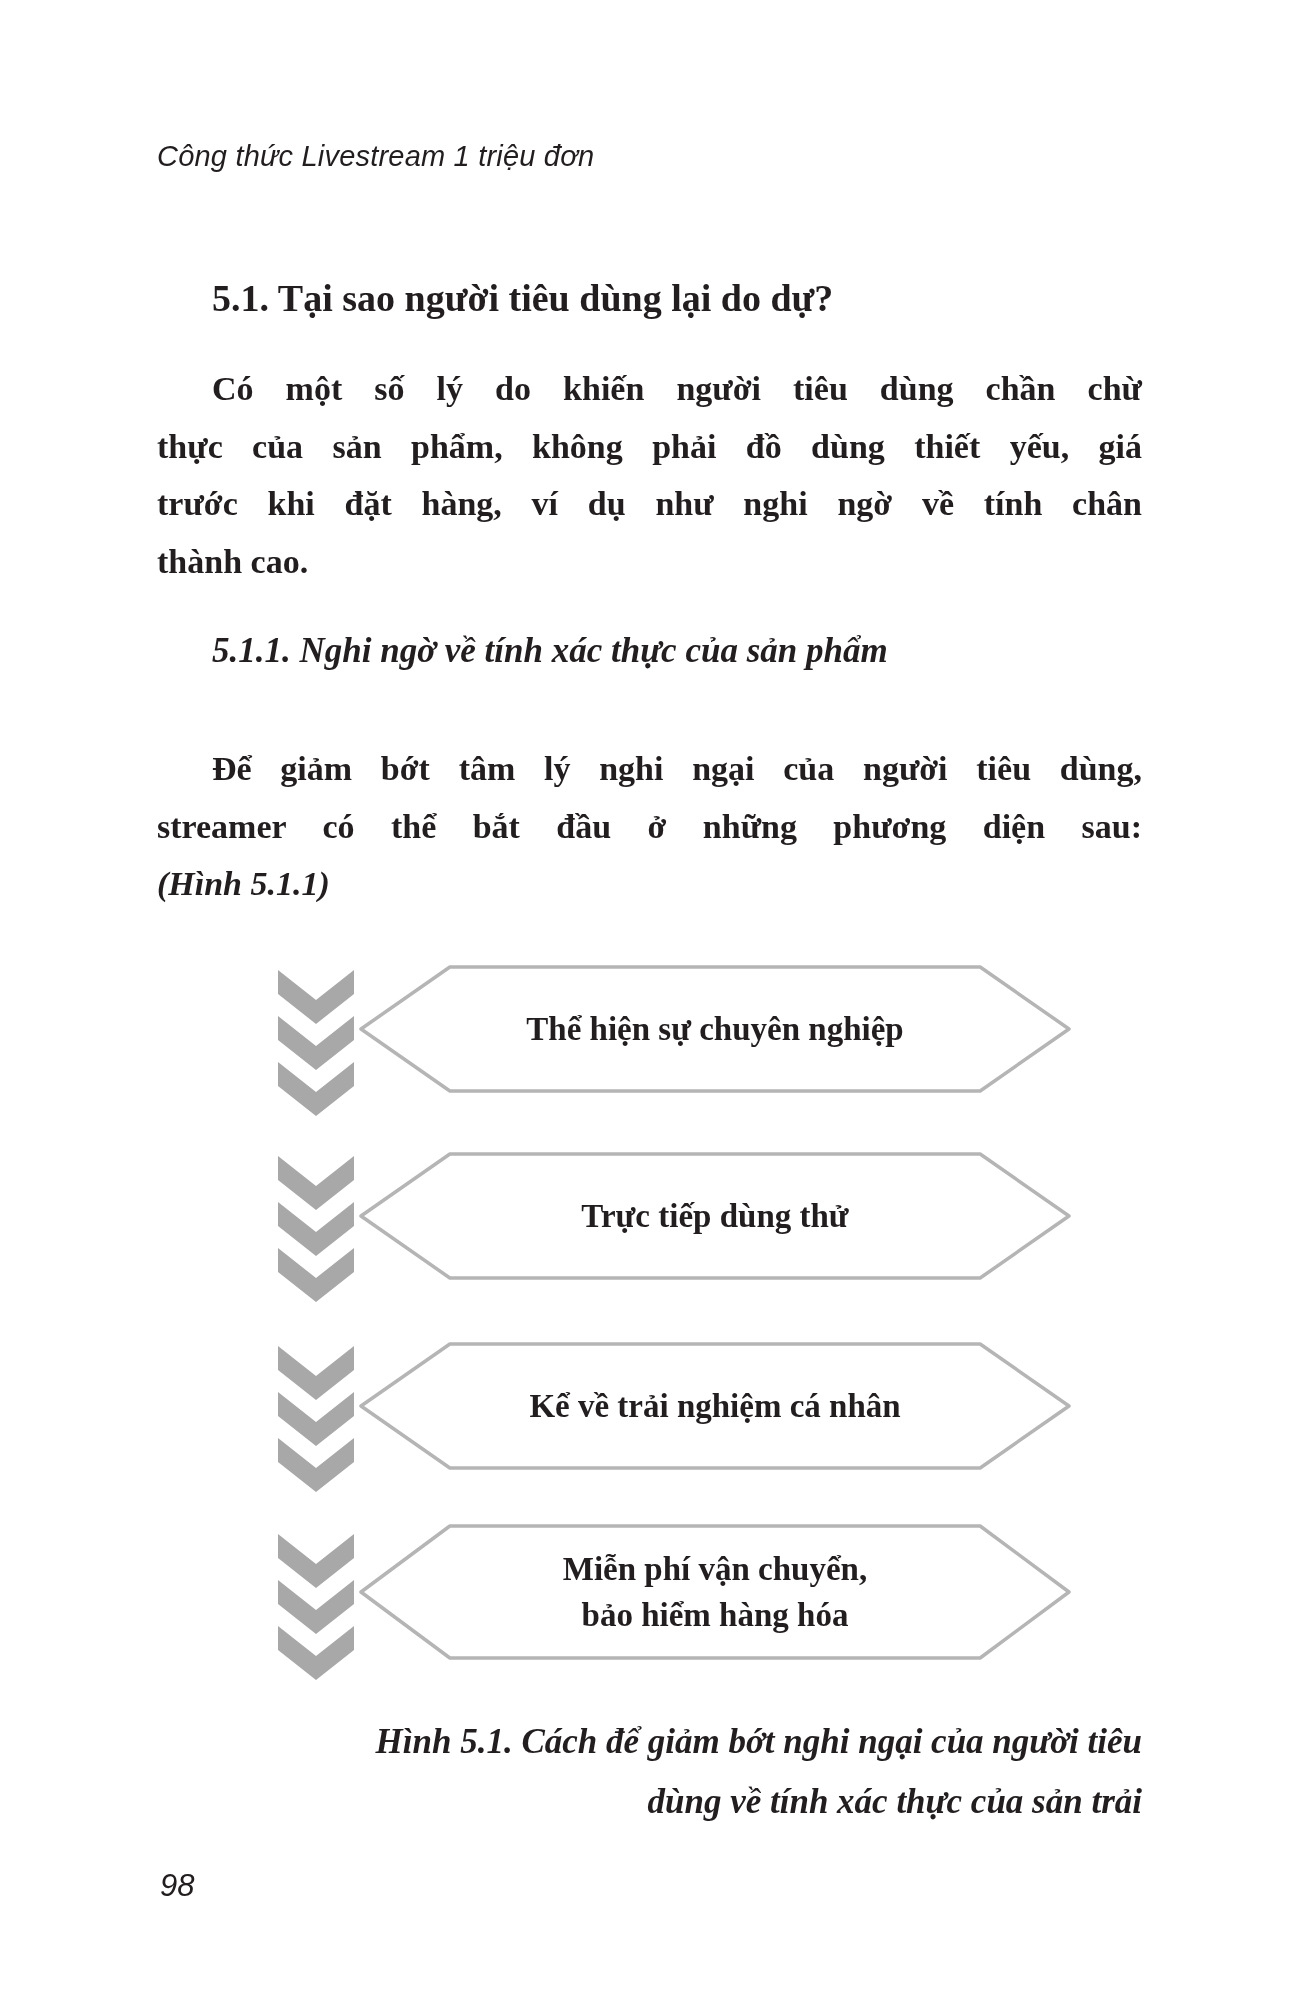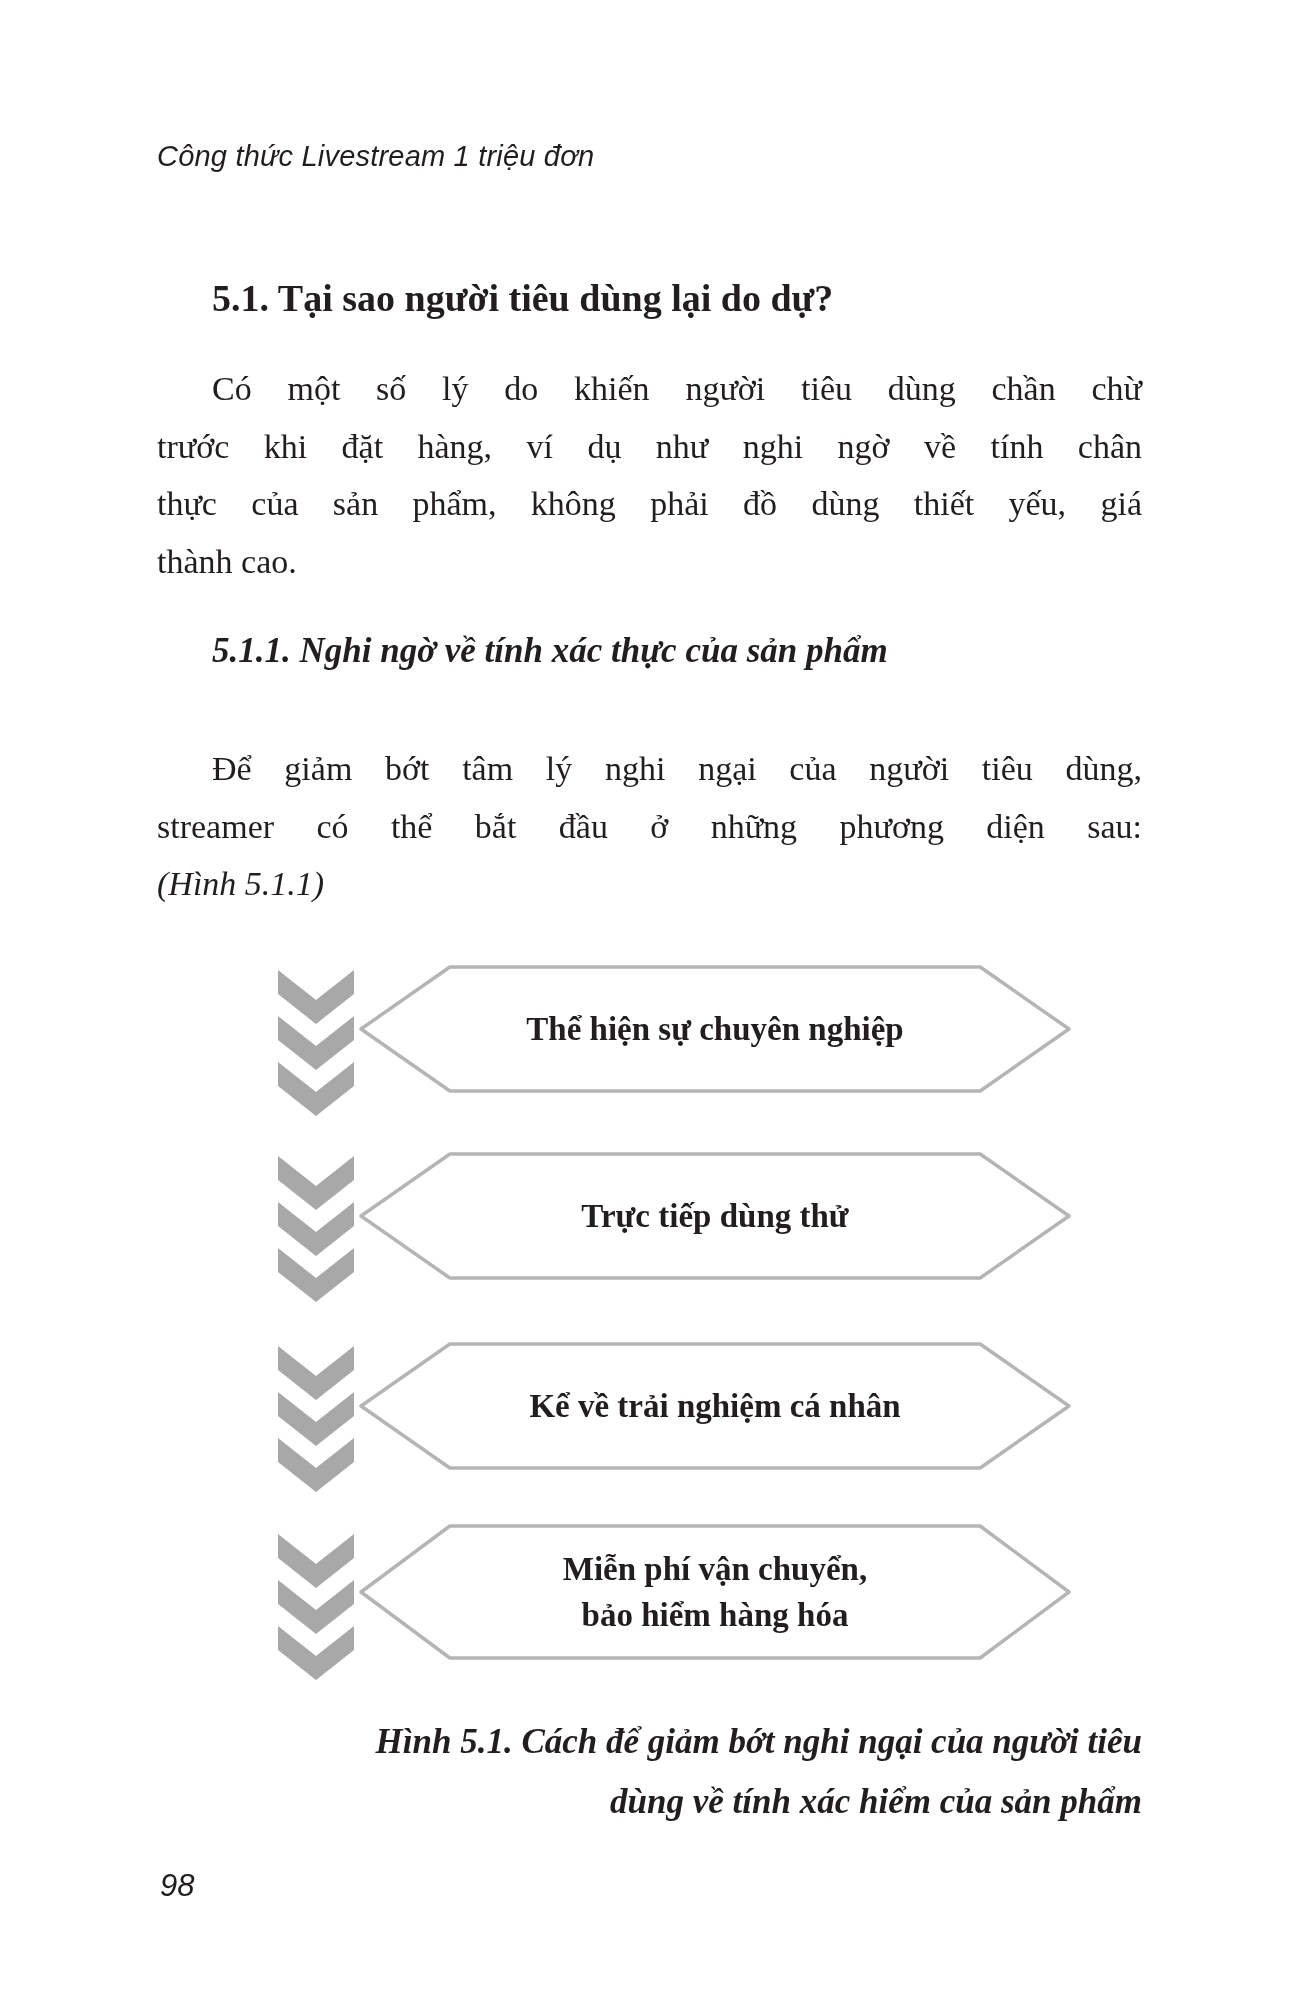--- a/index.html
+++ b/index.html
@@ -23,21 +23,21 @@
     font-style:italic;font-weight:500;font-size:29px;line-height:40px;
     letter-spacing:.2px;
   }
   .h1{
     position:absolute;left:157px;top:246px;width:985px;
     font-size:38px;font-weight:700;line-height:48px;text-indent:55px;margin-top:28px;
   }
   .para{position:absolute;left:157px;width:985px;font-size:34px;}
   .p1{top:360px;}
   .p2{top:740px;}
-  .line{line-height:57.5px;text-align:justify;text-align-last:justify;white-space:normal;}
+  .line{line-height:57.5px;text-align:justify;text-align-last:justify;white-space:normal;font-weight:bold;}
   .line.first{text-indent:55px;}
   .line.last{text-align-last:left;}
   .line.italic{font-style:italic;}
   .h2{
     position:absolute;left:157px;top:628px;width:985px;
     font-size:35px;font-weight:700;font-style:italic;line-height:46px;text-indent:55px;
   }
   .figure{position:absolute;left:0;top:0;width:1300px;height:1800px;pointer-events:none;}
   .chevron{position:absolute;left:278px;width:76px;height:146px;}
   .chevron path{fill:var(--chevron);}
@@ -64,22 +64,22 @@
 <body>
 
 <div class="page">
 
   <div class="running-head">Công thức Livestream 1 triệu đơn</div>
 
   <div class="h1">5.1. Tại sao người tiêu dùng lại do dự?</div>
 
   <div class="para p1">
     <div class="line first">Có một số lý do khiến người tiêu dùng chần chừ</div>
+    <div class="line">thực của sản phẩm, không phải đồ dùng thiết yếu, giá</div>
     <div class="line">trước khi đặt hàng, ví dụ như nghi ngờ về tính chân</div>
-    <div class="line">thực của sản phẩm, không phải đồ dùng thiết yếu, giá</div>
     <div class="line last">thành cao.</div>
   </div>
 
   <div class="h2">5.1.1. Nghi ngờ về tính xác thực của sản phẩm</div>
 
   <div class="para p2">
     <div class="line first">Để giảm bớt tâm lý nghi ngại của người tiêu dùng,</div>
     <div class="line">streamer có thể bắt đầu ở những phương diện sau:</div>
     <div class="line last italic">(Hình 5.1.1)</div>
   </div>
@@ -135,18 +135,18 @@
     </svg>
     <div class="hex-label" style="top:1522px;height:140px">
       <div>Miễn phí vận chuyển,</div>
       <div>bảo hiểm hàng hóa</div>
     </div>
 
   </div>
 
   <div class="caption">
     <div>Hình 5.1. Cách để giảm bớt nghi ngại của người tiêu</div>
-    <div>dùng về tính xác hiểm của sản phẩm</div>
+    <div>dùng về tính xác thực của sản trải</div>
   </div>
 
   <div class="page-num">98</div>
 
 </div>
 
 </body></html>

